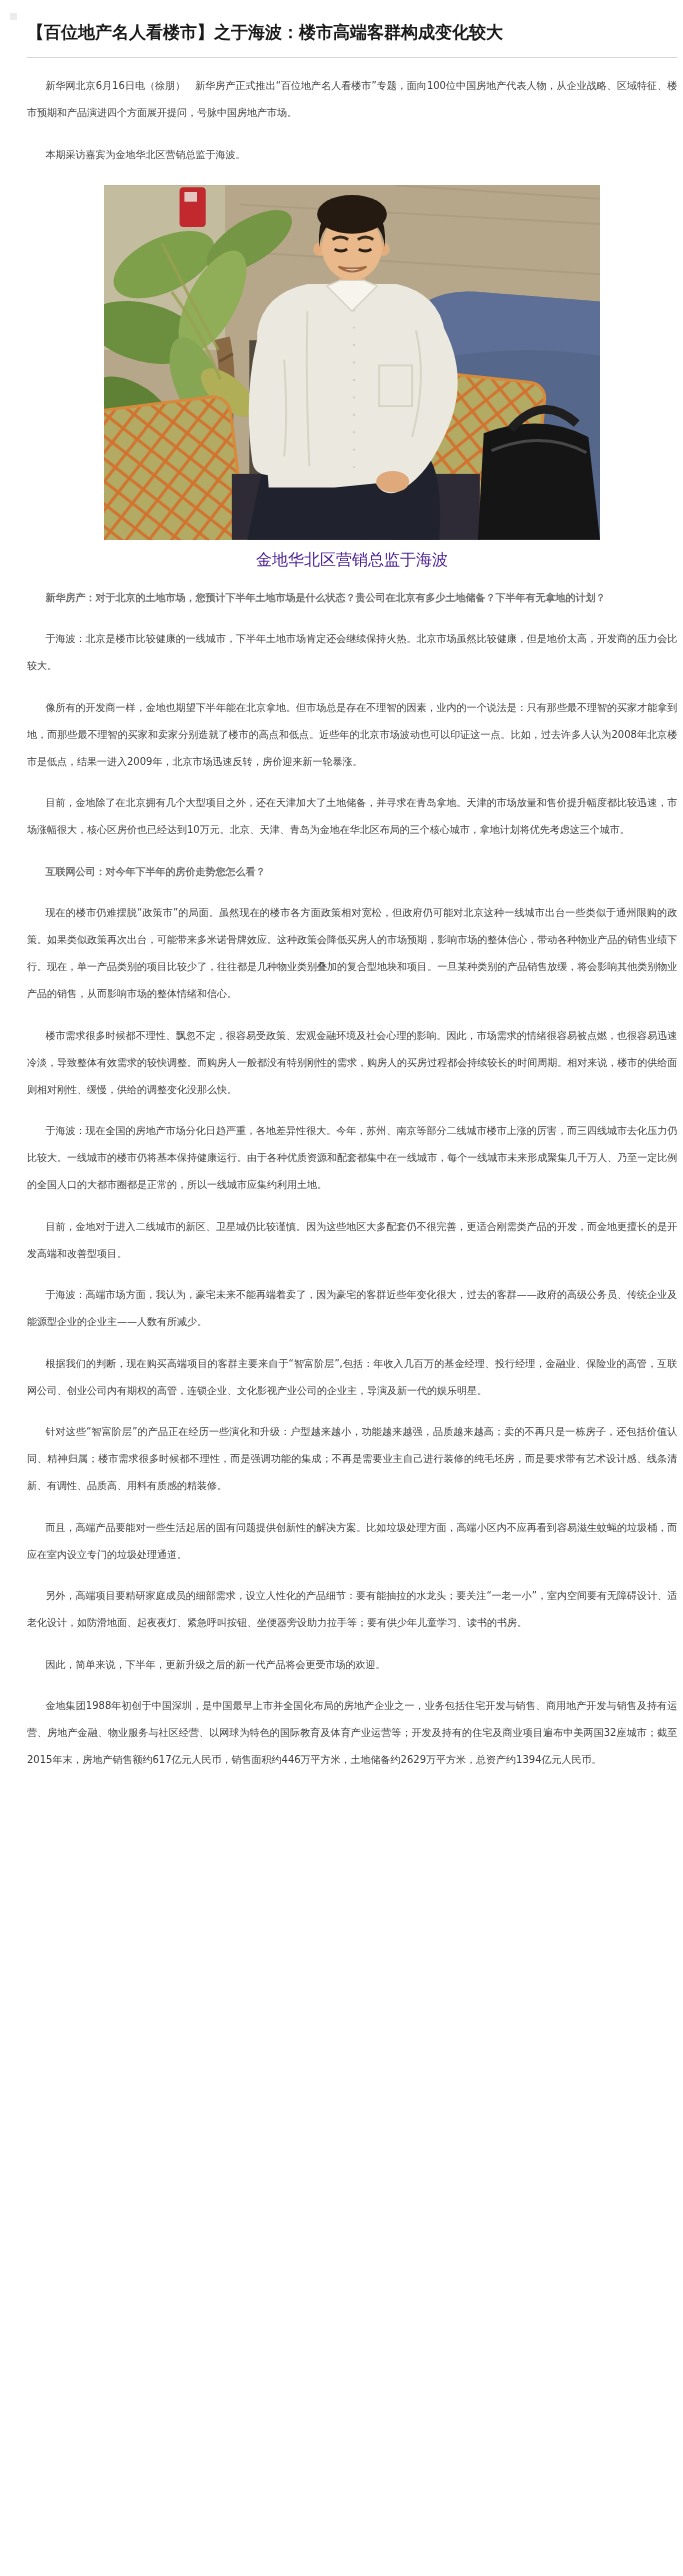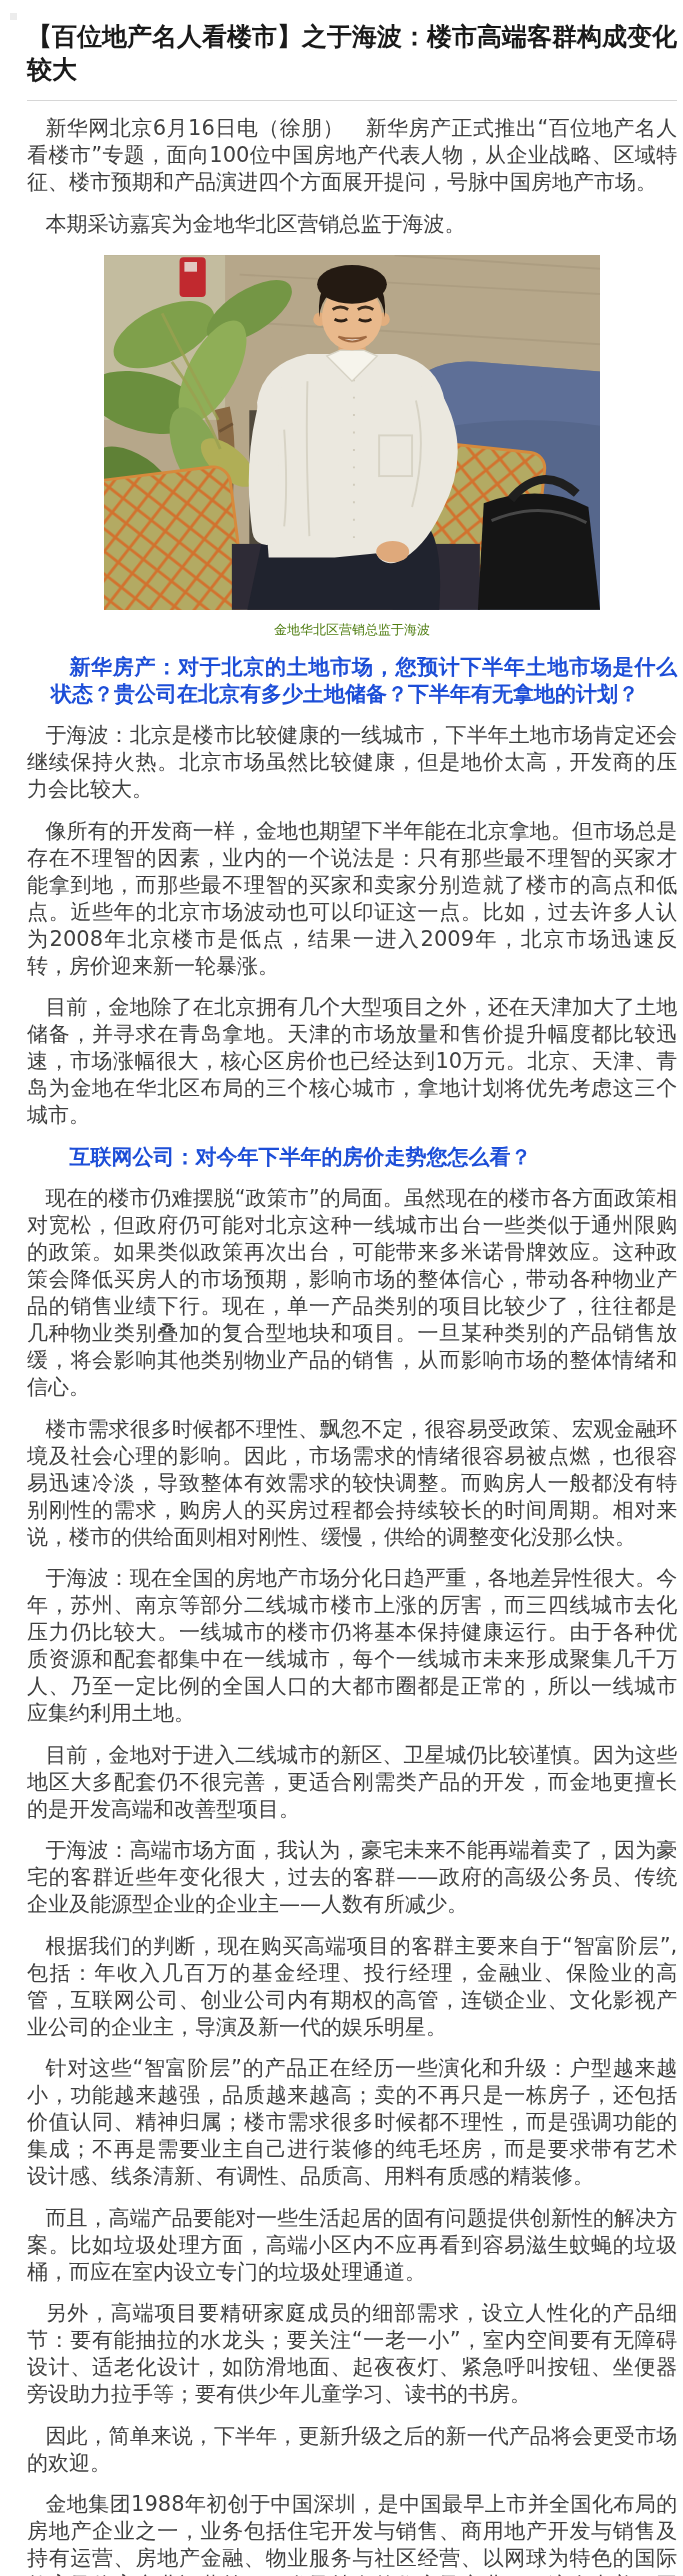--- a/index.html
+++ b/index.html
@@ -1,26 +1,26 @@
 <!DOCTYPE html>
 <html lang="zh"><head>
 <meta charset="utf-8">
 <style>
   html,body{margin:0;padding:0;background:#ffffff;}
   body{width:684px;font-family:"DejaVu Sans",sans-serif;-webkit-font-smoothing:antialiased;}
   .page{position:relative;width:684px;box-sizing:border-box;padding:15.5px 6.8px 27px 27px;background:#fff;}
   .stray{position:absolute;left:9.7px;top:12.6px;width:7.8px;height:7.8px;background:#ececec;}
-  h1.title{margin:5.8px 0 0 0;font-size:25px;line-height:1.3;font-weight:bold;color:#1a1a1a;letter-spacing:0;}
+  h1.title{margin:5.8px 0 0 0;font-size:17px;line-height:1.3;font-weight:bold;color:#1a1a1a;letter-spacing:0;}
   hr.title-divider{border:none;border-top:1px solid #d6d6d6;margin:13.6px 0 5.8px 0;}
-  .content p{margin:14.5px 0;font-size:21px;line-height:27px;color:#404040;text-align:justify;text-indent:18.4px;}
-  .content p.q{font-weight:bold;color:#1d4ed8;margin-left:24px;}
+  .content p{margin:14.5px 0;font-size:10px;line-height:27px;color:#404040;text-align:justify;text-indent:18.4px;}
+  .content p.q{font-weight:bold;color:#737373;}
   figure{margin:17.4px 0 9.7px 0;text-align:center;}
   .photo{width:496px;height:355px;margin:0 auto;overflow:hidden;background:#b6a78a;}
   .photo svg{display:block;}
-  figcaption{margin-top:9.7px;font-size:13px;line-height:19.4px;color:#4d7c0f;text-indent:0;}
+  figcaption{margin-top:9.7px;font-size:16px;line-height:19.4px;color:#4c1d95;text-indent:0;}
 </style>
 </head>
 <body>
 
 <div class="page">
   <div class="stray"></div>
 
   <h1 class="title">【百位地产名人看楼市】之于海波：楼市高端客群构成变化较大</h1>
   <hr class="title-divider">
 

